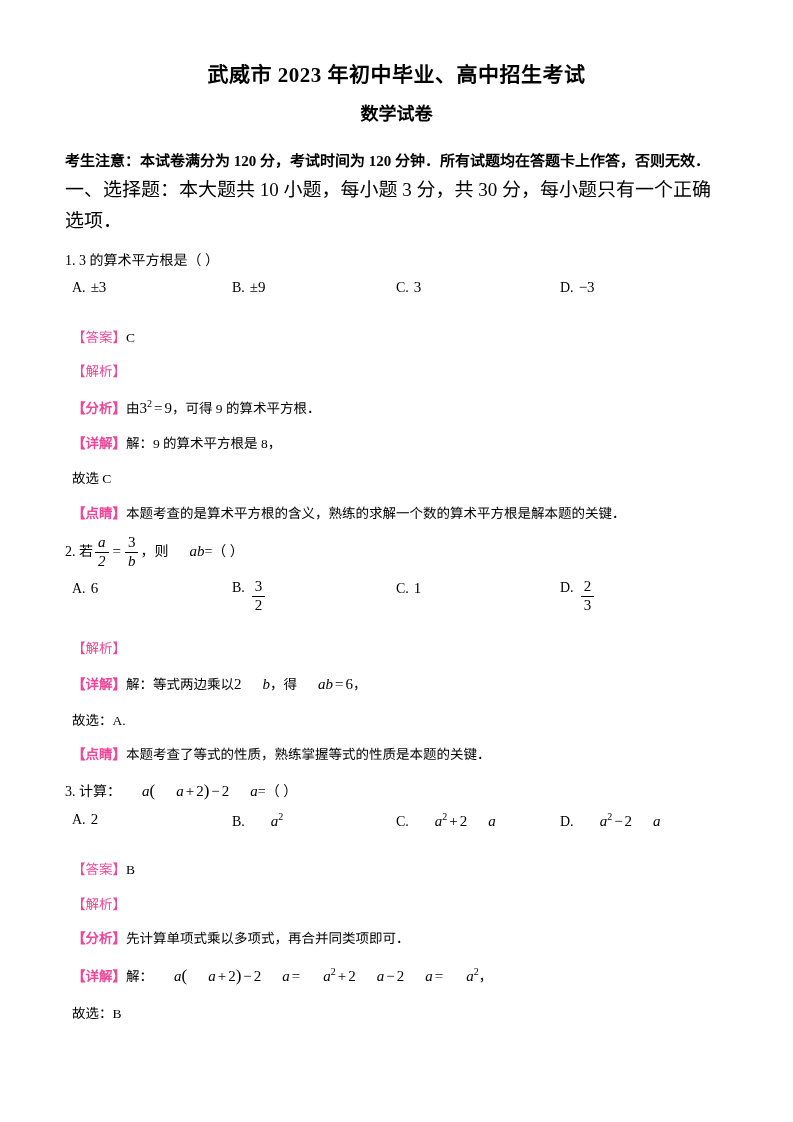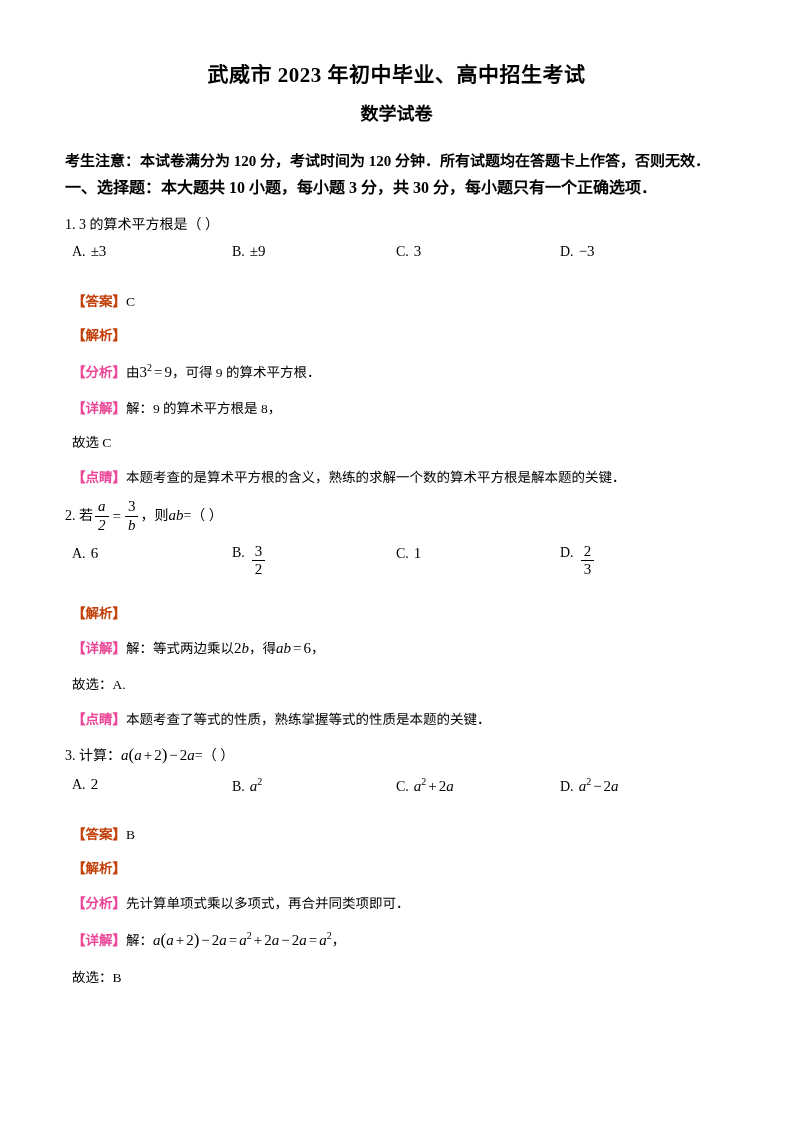--- a/index.html
+++ b/index.html
@@ -43,22 +43,22 @@
   
   .notice {
     font-weight: bold;
     font-size: 15px;
     line-height: 1.62;
     margin: 0;
     padding-top: 22px;
     text-align: justify;
   }
   .section-head {
-    font-weight: bold;
-    font-size: 16px;
+    font-weight: normal;
+    font-size: 19px;
     line-height: 1.62;
     margin: 0;
     padding-top: 2px;
   }
 
   
   .q-stem {
     font-size: 14px;
     line-height: 1.5;
     margin: 0;
@@ -89,33 +89,34 @@
   .sol {
     font-size: 13.5px;
     line-height: 1.45;
     margin: 0;
     padding-top: 15px;
     padding-left: 7px;
     white-space: nowrap;
   }
   .sol.wrap { white-space: normal; }
   .tag-blue {
-    color: #c2410c;
-    font-weight: bold;
+    color: #ec4899;
+    font-weight: normal;
   }
   .tag-bold {
     font-weight: bold;
     color: #ec4899;
   }
 
   
   .mi {
     font-family: "Liberation Serif", "DejaVu Serif", serif;
     font-style: italic;
     font-size: 15px;
+    padding-left: 21px;
   }
   .mn {
     font-family: "Liberation Serif", "DejaVu Serif", serif;
     font-style: normal;
     font-size: 15px;
   }
   .mo {
     font-family: "Liberation Serif", "DejaVu Serif", serif;
     font-style: normal;
     font-size: 15px;

